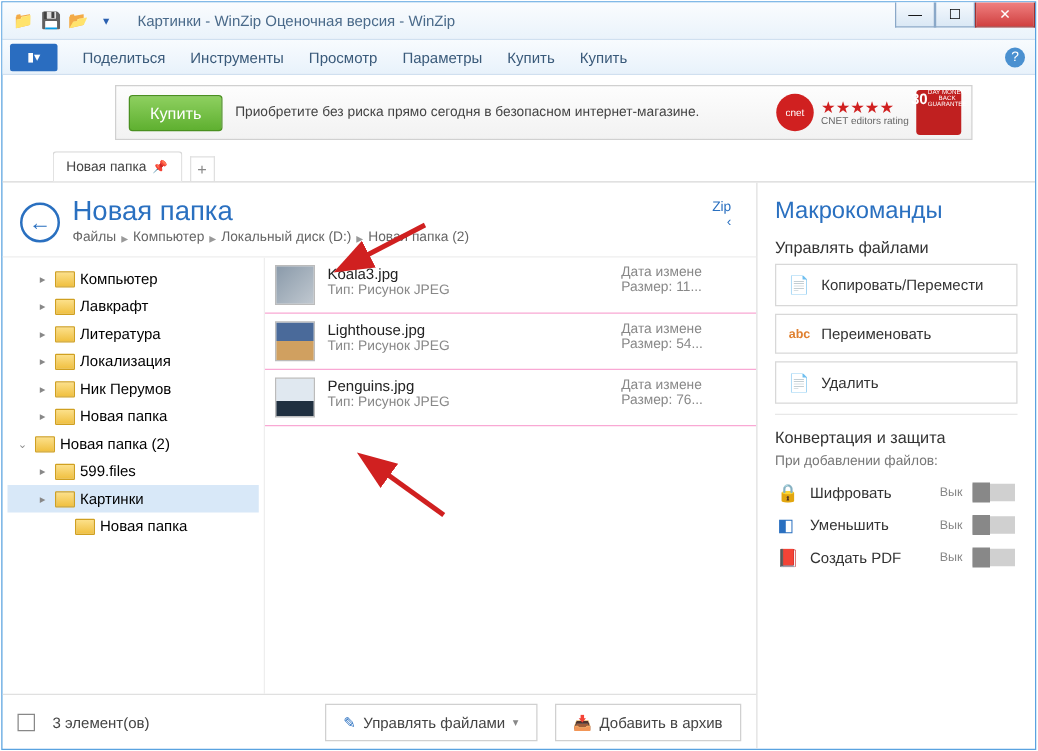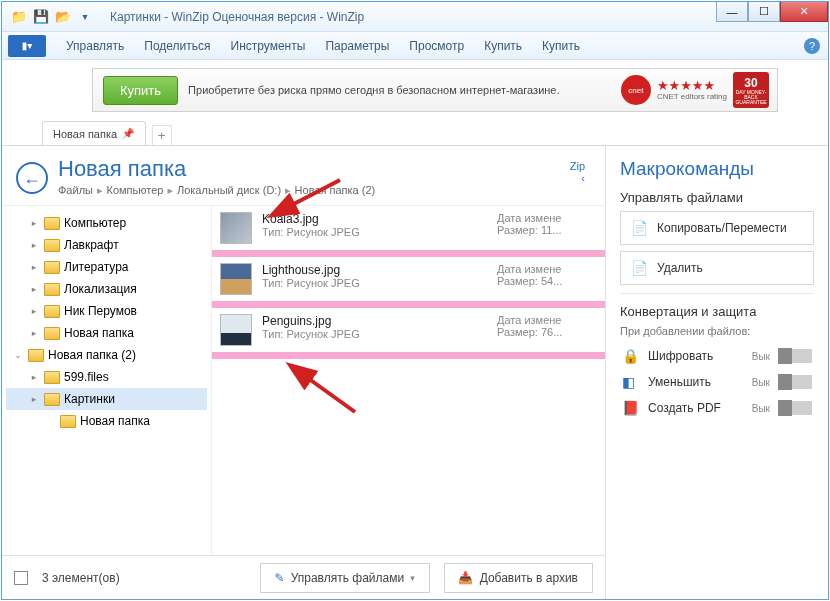--- a/index.html
+++ b/index.html
@@ -17,21 +17,21 @@
 .menuitem{padding:0 10px;font-size:12px;color:#3a5a7a;cursor:pointer;height:28px;display:flex;align-items:center}
 .helpbtn{margin-left:auto;margin-right:8px;width:16px;height:16px;border-radius:50%;background:#4a90d0;color:#fff;font-size:11px;display:flex;align-items:center;justify-content:center}
 .banner-row{padding:8px 50px 8px 90px}
 .banner{height:44px;border:1px solid #d0d0d0;display:flex;align-items:center;background:linear-gradient(#fdfdfd,#f2f2f2)}
 .buybtn{background:linear-gradient(#8ed060,#5fb030);color:#fff;border:1px solid #4a9020;border-radius:3px;padding:6px 16px;font-size:13px;margin:0 10px}
 .banner-text{font-size:11px;color:#444;line-height:1.3;flex:1}
 .cnet{display:flex;align-items:center;gap:6px;margin-right:8px}
 .cnet-badge{width:30px;height:30px;background:#d02020;border-radius:50%;color:#fff;font-size:8px;display:flex;align-items:center;justify-content:center;font-weight:normal}
 .stars{color:#d02020;font-size:13px;line-height:1}
 .cnet-label{font-size:8px;color:#666}
-.day30{width:36px;height:36px;background:#c02020;color:#fff;font-size:7px;text-align:center;display:flex;flex-direction:column;justify-content:center;border-radius:3px}
+.day30{width:36px;height:36px;background:#c02020;color:#fff;font-size:7px;text-align:center;display:flex;flex-direction:row;justify-content:center;border-radius:3px}
 .day30 b{font-size:12px}
 .tabbar{height:26px;border-bottom:1px solid #d8d8d8;display:flex;align-items:flex-end;padding-left:40px}
 .tab{height:24px;border:1px solid #d8d8d8;border-bottom:none;background:#fff;padding:0 10px;font-size:11px;color:#444;display:flex;align-items:center;gap:5px;border-radius:3px 3px 0 0}
 .tab .pin{color:#2a70c0;font-size:10px}
 .tab-add{width:20px;height:20px;display:flex;align-items:center;justify-content:center;color:#888;font-size:13px;margin-left:6px;border:1px solid #e0e0e0;border-bottom:none}
 .main{flex:1;display:flex;overflow:hidden}
 .leftpane{flex:1;display:flex;flex-direction:column;border-right:1px solid #e0e0e0}
 .header-area{padding:10px 14px 8px 14px;display:flex;align-items:flex-start;gap:10px;position:relative}
 .backbtn{width:32px;height:32px;border:2px solid #2a70c0;border-radius:50%;color:#2a70c0;font-size:18px;display:flex;align-items:center;justify-content:center;margin-top:6px}
 .header-text{flex:1}
@@ -40,21 +40,21 @@
 .breadcrumb span.sep{color:#999}
 .breadcrumb a{color:#666;cursor:pointer}
 .zip-toggle{color:#2a70c0;font-size:11px;text-align:right;margin-top:4px;margin-right:6px}
 .content{flex:1;display:flex;overflow:hidden;border-top:1px solid #eee}
 .tree{width:210px;border-right:1px solid #eee;overflow-y:auto;padding:6px 4px;font-size:12px}
 .tree-item{display:flex;align-items:center;height:22px;padding-left:4px;gap:4px;cursor:pointer;white-space:nowrap}
 .tree-item.sel{background:#d8e8f8}
 .tree-item .chev{width:12px;color:#888;font-size:9px;text-align:center}
 .folder-ico{width:16px;height:13px;background:linear-gradient(#fce08a,#f0c040);border-radius:1px;border:1px solid #d0a020;display:inline-block}
 .filelist{flex:1;overflow-y:auto}
-.file-row{display:flex;padding:6px 8px;gap:10px;border-bottom:7px solid #f9a8d4}
+.file-row{display:flex;padding:6px 8px;gap:10px;border-bottom:1px solid #f9a8d4}
 .thumb{width:32px;height:32px;background:linear-gradient(135deg,#8a9aaa,#c0c8d0);border:1px solid #bbb;flex-shrink:0}
 .thumb.t2{background:linear-gradient(#4a6a9a 50%,#d0a060 50%)}
 .thumb.t3{background:linear-gradient(#e0e8f0 60%,#203040 60%)}
 .file-info{flex:1;font-size:12px}
 .file-name{color:#222}
 .file-type{color:#888;font-size:11px}
 .file-meta{font-size:11px;color:#888;text-align:left;width:100px}
 .bottombar{height:44px;border-top:1px solid #e0e0e0;display:flex;align-items:center;padding:0 12px;gap:14px}
 .chk{width:14px;height:14px;border:1px solid #888}
 .status-text{font-size:12px;color:#444}
@@ -91,25 +91,24 @@
     <div class="title-text">Картинки - WinZip Оценочная версия - WinZip</div>
     <div class="winbtns">
       <div class="winbtn">—</div>
       <div class="winbtn">☐</div>
       <div class="winbtn close">✕</div>
     </div>
   </div>
 
   <div class="menubar">
     <div class="filebtn">▮▾</div>
-    <div class="menuitem">Управлять</div>
     <div class="menuitem">Поделиться</div>
     <div class="menuitem">Инструменты</div>
+    <div class="menuitem">Просмотр</div>
     <div class="menuitem">Параметры</div>
-    <div class="menuitem">Просмотр</div>
     <div class="menuitem">Купить</div>
     <div class="menuitem">Купить</div>
     <div class="helpbtn">?</div>
   </div>
 
   <div class="banner-row">
     <div class="banner">
       <button class="buybtn">Купить</button>
       <div class="banner-text">
         <div>Приобретите без риска прямо сегодня в безопасном интернет-магазине.</div>
@@ -264,20 +263,24 @@
       </div>
     </div>
 
     <div class="rightpane">
       <div class="rp-title">Макрокоманды</div>
       <div class="rp-section">Управлять файлами</div>
       <div id="rp-btns">
           <div class="rp-btn">
             <span class="ico">📄</span>
             <span>Копировать/Перемести</span>
+          </div>
+          <div class="rp-btn">
+            <span class="ico" style="color:#e08030;font-size:10px;font-weight:bold">abc</span>
+            <span>Переименовать</span>
           </div>
           <div class="rp-btn">
             <span class="ico">📄</span>
             <span>Удалить</span>
           </div>
         </div>
       <hr class="sep">
       <div class="rp-section">Конвертация и защита</div>
       <div class="rp-sub">При добавлении файлов:</div>
       <div id="rp-toggles">

